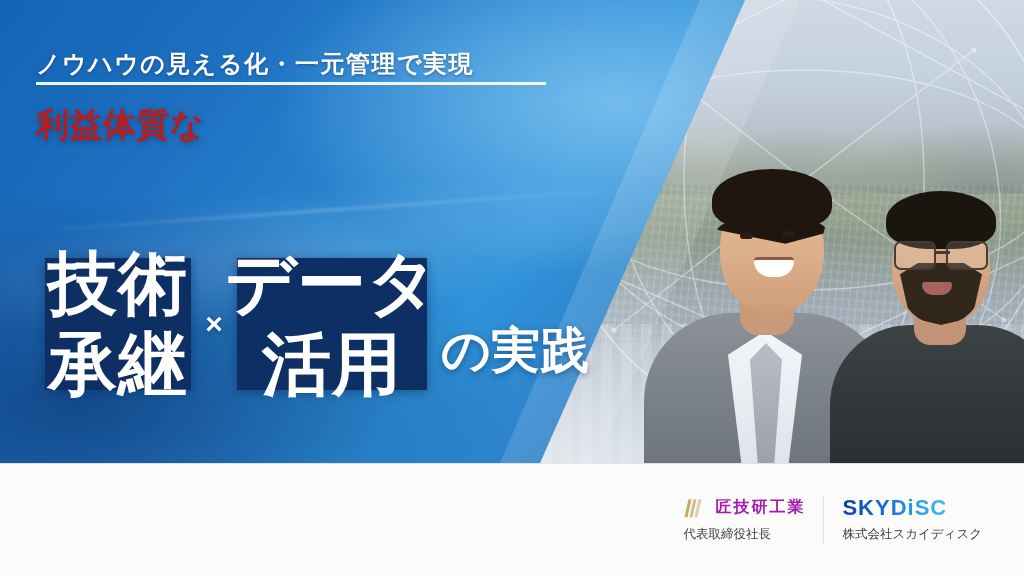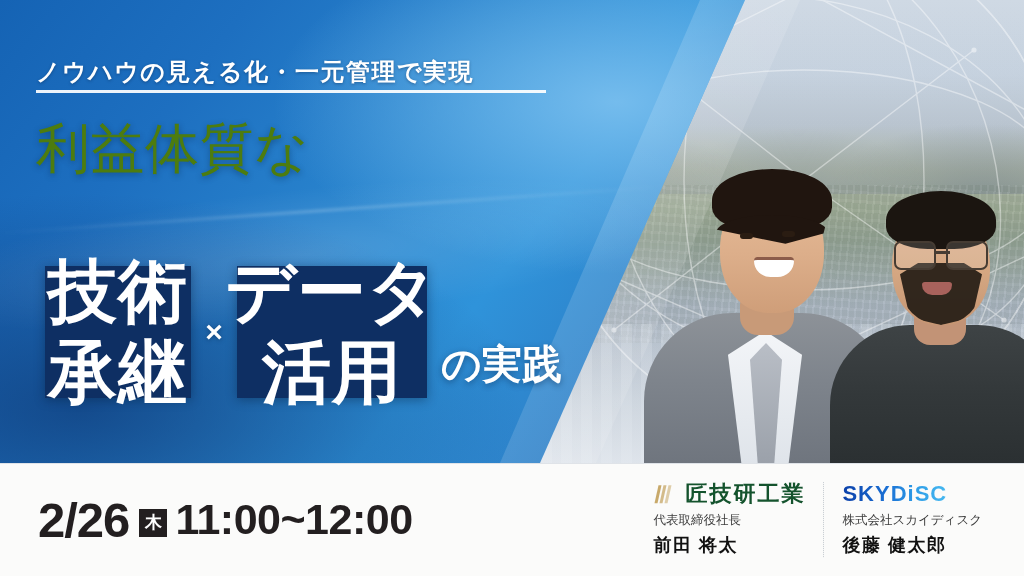--- a/index.html
+++ b/index.html
@@ -347,21 +347,21 @@
     width: 30px;
     height: 13px;
     background: #a8625c;
     border-radius: 4px 4px 14px 14px;
   }
 
   
   .copy {
     position: absolute;
     left: 0;
-    top: 8px;
+    top: 0;
     width: 660px;
     height: 463px;
   }
 
   .eyebrow {
     position: absolute;
     left: 36px;
     top: 48px;
     color: #ffffff;
     font-size: 24px;
@@ -376,23 +376,23 @@
     top: 82px;
     width: 510px;
     height: 2.5px;
     background: rgba(255,255,255,0.92);
   }
 
   .headline {
     position: absolute;
     left: 36px;
     top: 102px;
-    color: #4d7c0f;
-    font-size: 54px;
-    font-weight: normal;
+    color: #b91c1c;
+    font-size: 33px;
+    font-weight: bold;
     line-height: 1.42;
     letter-spacing: 0.5px;
     white-space: nowrap;
     text-shadow: 0 2px 6px rgba(8,36,74,0.42);
   }
 
   .keyline {
     position: absolute;
     left: 45px;
     top: 258px;
@@ -423,21 +423,21 @@
     width: 46px;
     text-align: center;
     color: #ffffff;
     font-size: 30px;
     font-weight: bold;
     text-shadow: 0 1px 4px rgba(10,40,80,0.5);
   }
   .kw-tail {
     margin-left: 14px;
     color: #ffffff;
-    font-size: 40px;
+    font-size: 49px;
     font-weight: bold;
     white-space: nowrap;
     align-self: flex-end;
     padding-bottom: 6px;
     text-shadow: 0 2px 6px rgba(8,36,74,0.45);
   }
 
   
   .footer {
     position: absolute;
@@ -519,23 +519,23 @@
   .sp-logo-takumi {
     display: flex;
     align-items: center;
     gap: 10px;
   }
   .takumi-mark {
     width: 22px;
     height: 20px;
   }
   .takumi-name {
-    font-size: 22px;
-    font-weight: bold;
-    color: #14532d;
+    font-size: 16px;
+    font-weight: bold;
+    color: #a21caf;
     letter-spacing: 2px;
     white-space: nowrap;
   }
   .skydisc-name {
     font-size: 22px;
     font-weight: bold;
     letter-spacing: 1px;
     white-space: nowrap;
     background: linear-gradient(90deg, #0b3fa8 0%, #1a6fd4 42%, #2f9fe8 72%, #46b8f0 100%);
     -webkit-background-clip: text;
@@ -643,49 +643,42 @@
         </div>
         <div class="kw-tail">の実践</div>
       </div>
 
     </div>
   </div>
 
   <div class="footer">
     <div class="footer-top-line"></div>
 
-    <div class="datetime">
-      <div class="dt-date">2/26</div>
-      <div class="dt-day">木</div>
-      <div class="dt-time">11:00~12:00</div>
-    </div>
 
     <div class="speakers">
 
       <div class="speaker">
         <div class="sp-logo">
           <div class="sp-logo-takumi">
             <svg class="takumi-mark" viewBox="0 0 22 20">
               <g fill="#c8a96a">
                 <path d="M5.5 1 L8.5 1 L4.5 19 L1.5 19 Z"></path>
                 <path d="M10.5 1 L13.5 1 L9.5 19 L6.5 19 Z" opacity="0.78"></path>
                 <path d="M15.5 1 L18.5 1 L14.5 19 L11.5 19 Z" opacity="0.56"></path>
               </g>
             </svg>
             <div class="takumi-name">匠技研工業</div>
           </div>
         </div>
         <div class="sp-role">代表取締役社長</div>
-        <div class="sp-person">前田 将太</div>
       </div>
 
       <div class="speaker">
         <div class="sp-logo">
           <div class="skydisc-name">SKYDiSC</div>
         </div>
         <div class="sp-org">株式会社スカイディスク</div>
-        <div class="sp-person">後藤 健太郎</div>
       </div>
 
     </div>
   </div>
 
 </div>
 
 </body></html>

